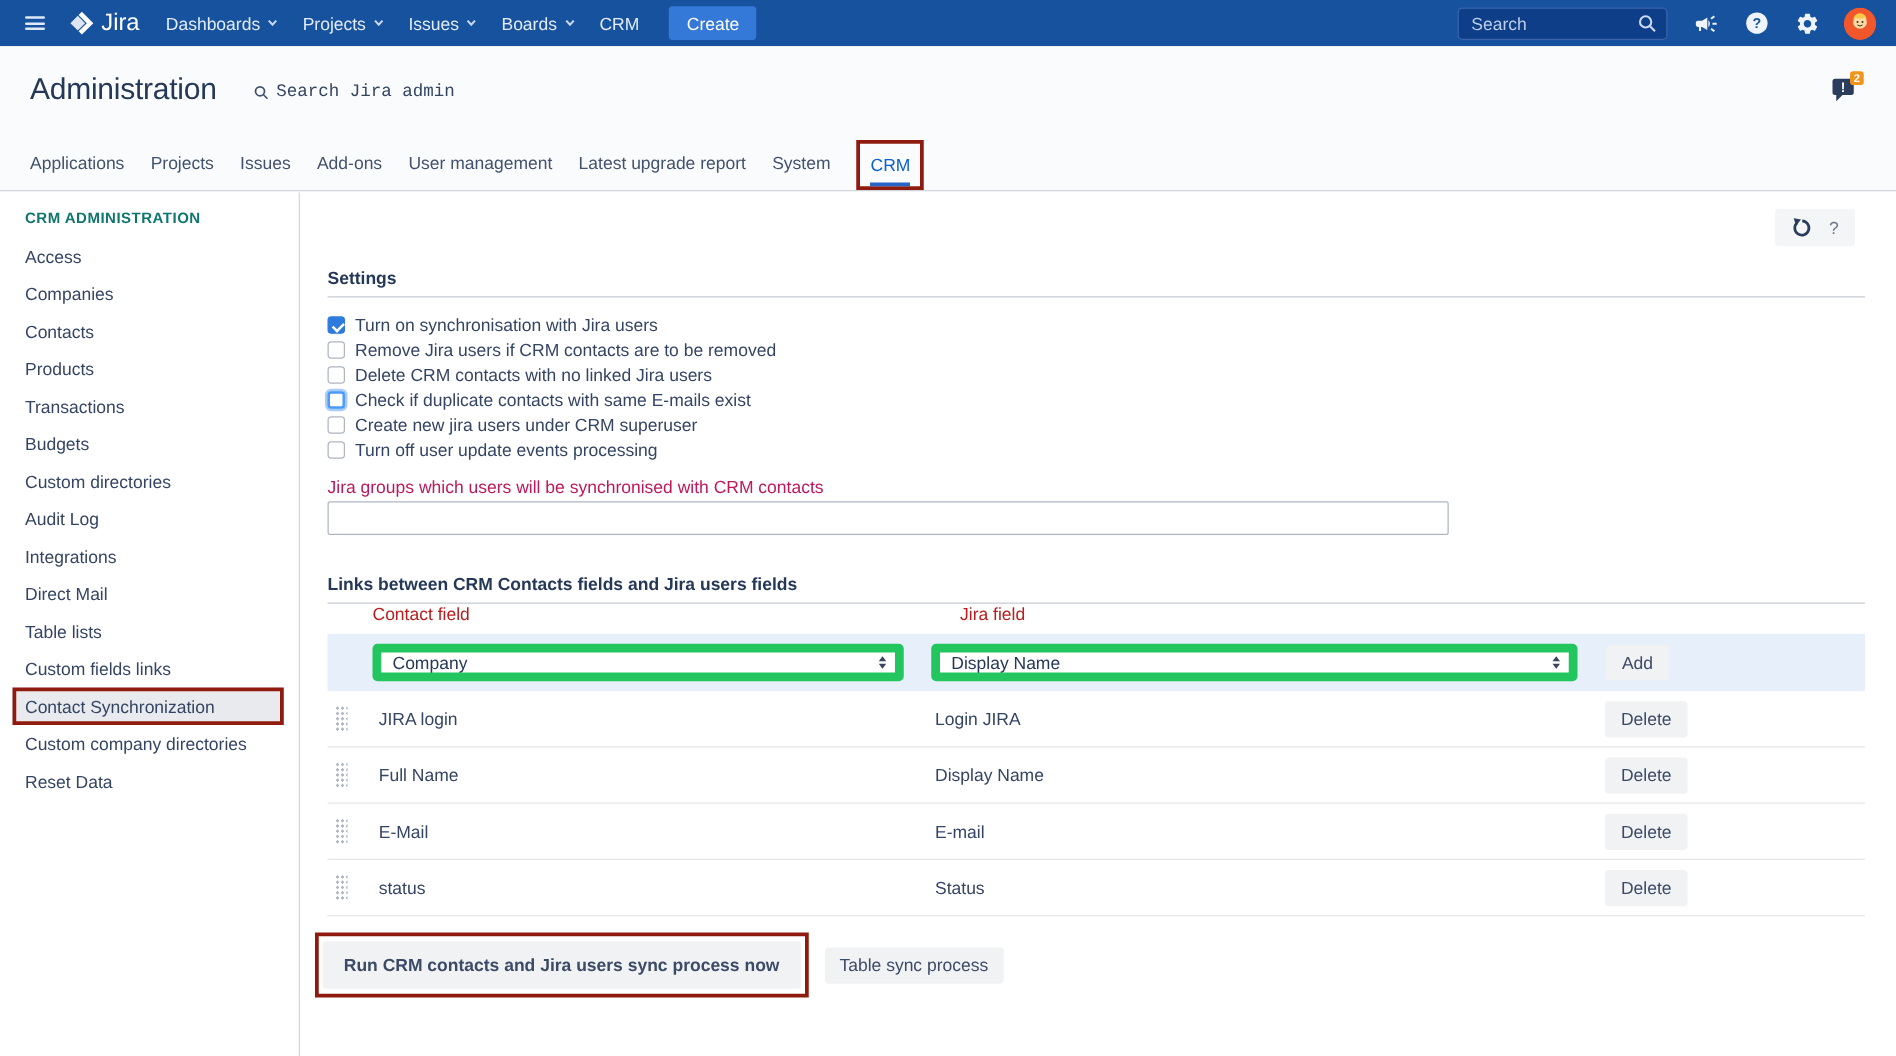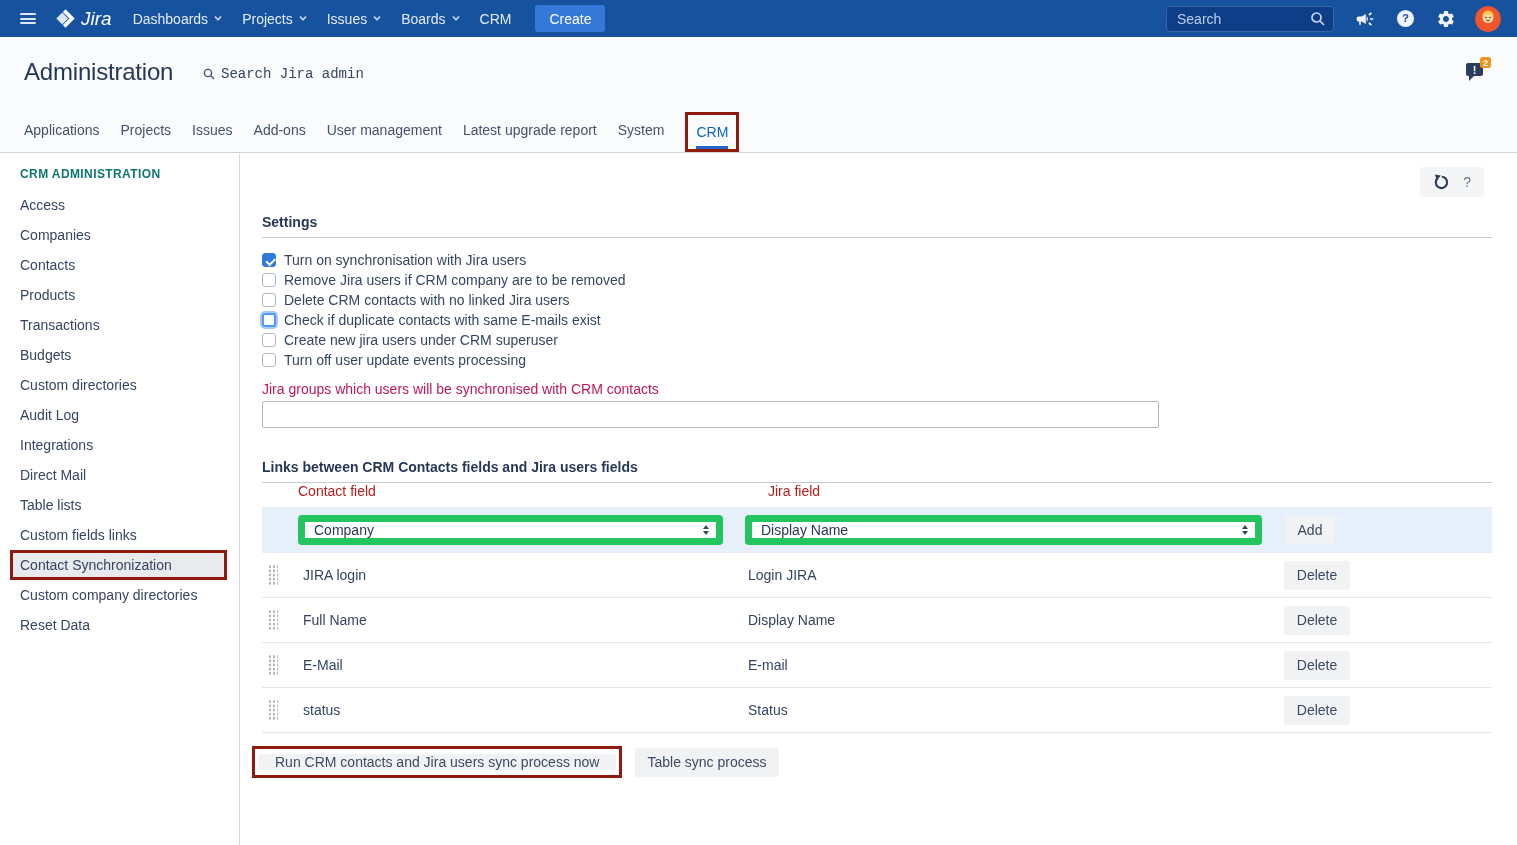--- a/index.html
+++ b/index.html
@@ -2,21 +2,21 @@
 <html><head>
 <meta charset="utf-8">
 <style>
 * { margin:0; padding:0; box-sizing:border-box; }
 body { width:1517px; height:845px; font-family:"Liberation Sans",sans-serif; background:#fff; color:#344563; overflow:hidden; position:relative; }
 
 
 .navbar { height:37px; background:#17529F; display:flex; align-items:center; padding:0 16px 0 20px; }
 .burger { width:16px; height:11px; display:flex; flex-direction:column; justify-content:space-between; cursor:pointer; }
 .burger span { display:block; height:2px; background:#DEE8F8; border-radius:1px; }
-.logo { display:flex; align-items:center; gap:5px; margin-left:19px; color:#fff; font-size:19px; font-weight:500;font-style:italic; }
+.logo { display:flex; align-items:center; gap:5px; margin-left:19px; color:#fff; font-size:19px; font-weight:500; }
 .nav-items { display:flex; align-items:center; margin-left:21px; }
 .nav-item { display:flex; align-items:center; gap:6px; color:#E4ECF9; font-size:14px; font-weight:500; margin-right:20px; cursor:pointer; }
 .caret { width:8px; height:5px; }
 .create-btn { background:#3478D8; color:#fff; font-size:14px; font-weight:500; border:none; border-radius:3px; height:27px; padding:0 14px; margin-left:4px; cursor:pointer; font-family:inherit; }
 .nav-right { margin-left:auto; display:flex; align-items:center; }
 .nav-search { position:relative; width:168px; height:26px; }
 .nav-search input { width:100%; height:100%; background:#0D3E87; border:1px solid #3C64AA; border-radius:4px; color:#eab308; font-size:14px; padding:0 30px 0 10px; font-family:inherit; outline:none; }
 .nav-search input::placeholder { color:#BCCEEC; }
 .nav-search svg { position:absolute; right:8px; top:5px; }
 .nav-icon { margin-left:21px; display:flex; align-items:center; cursor:pointer; }
@@ -69,21 +69,21 @@
 .sel-jira { width:517px; margin-left:22px; }
 .btn { background:#F1F2F4; border:none; border-radius:3px; height:28px; padding:0 12px; font-size:14px; color:#3B4A66; font-family:inherit; cursor:pointer; }
 .add-btn { margin-left:23px; width:50px; }
 .data-row { height:45px; border-bottom:1px solid #E4E6EB; display:flex; align-items:center; position:relative; }
 .drag { position:absolute; left:6px; top:50%; transform:translateY(-50%); width:10px; height:21px; background-image:radial-gradient(circle,#AEB6C2 1.1px,transparent 1.3px); background-size:4px 4.2px; }
 .cell1 { margin-left:41px; width:445px; font-size:14px; color:#344563; }
 .cell2 { font-size:14px; color:#344563; }
 .del-btn { margin-left:auto; margin-right:142px; width:66px; height:29px; }
 .actions { margin-top:13px; display:flex; align-items:center; }
 .run-wrap { border:3px solid #8E1B0E; padding:4px 3px; margin-left:-10px; }
-.run-btn { height:16px; padding:0 17px; }
+.run-btn { height:38px; padding:0 17px;font-weight:bold; }
 .stop-btn { margin-left:13px; height:29px; }
 </style>
 </head>
 <body>
 
 <div class="navbar">
   <div class="burger">
       <span></span>
       <span></span>
       <span></span>
@@ -227,21 +227,21 @@
   <div class="section-heading">Settings</div>
   <div class="hr"></div>
 
   <div class="checks">
     <div class="check-row">
       <span class="cb checked"></span>
       <span class="check-label">Turn on synchronisation with Jira users</span>
     </div>
     <div class="check-row">
       <span class="cb"></span>
-      <span class="check-label">Remove Jira users if CRM company are to be removed</span>
+      <span class="check-label">Remove Jira users if CRM contacts are to be removed</span>
     </div>
     <div class="check-row">
       <span class="cb"></span>
       <span class="check-label">Delete CRM contacts with no linked Jira users</span>
     </div>
     <div class="check-row">
       <span class="cb focused"></span>
       <span class="check-label">Check if duplicate contacts with same E-mails exist</span>
     </div>
     <div class="check-row">

